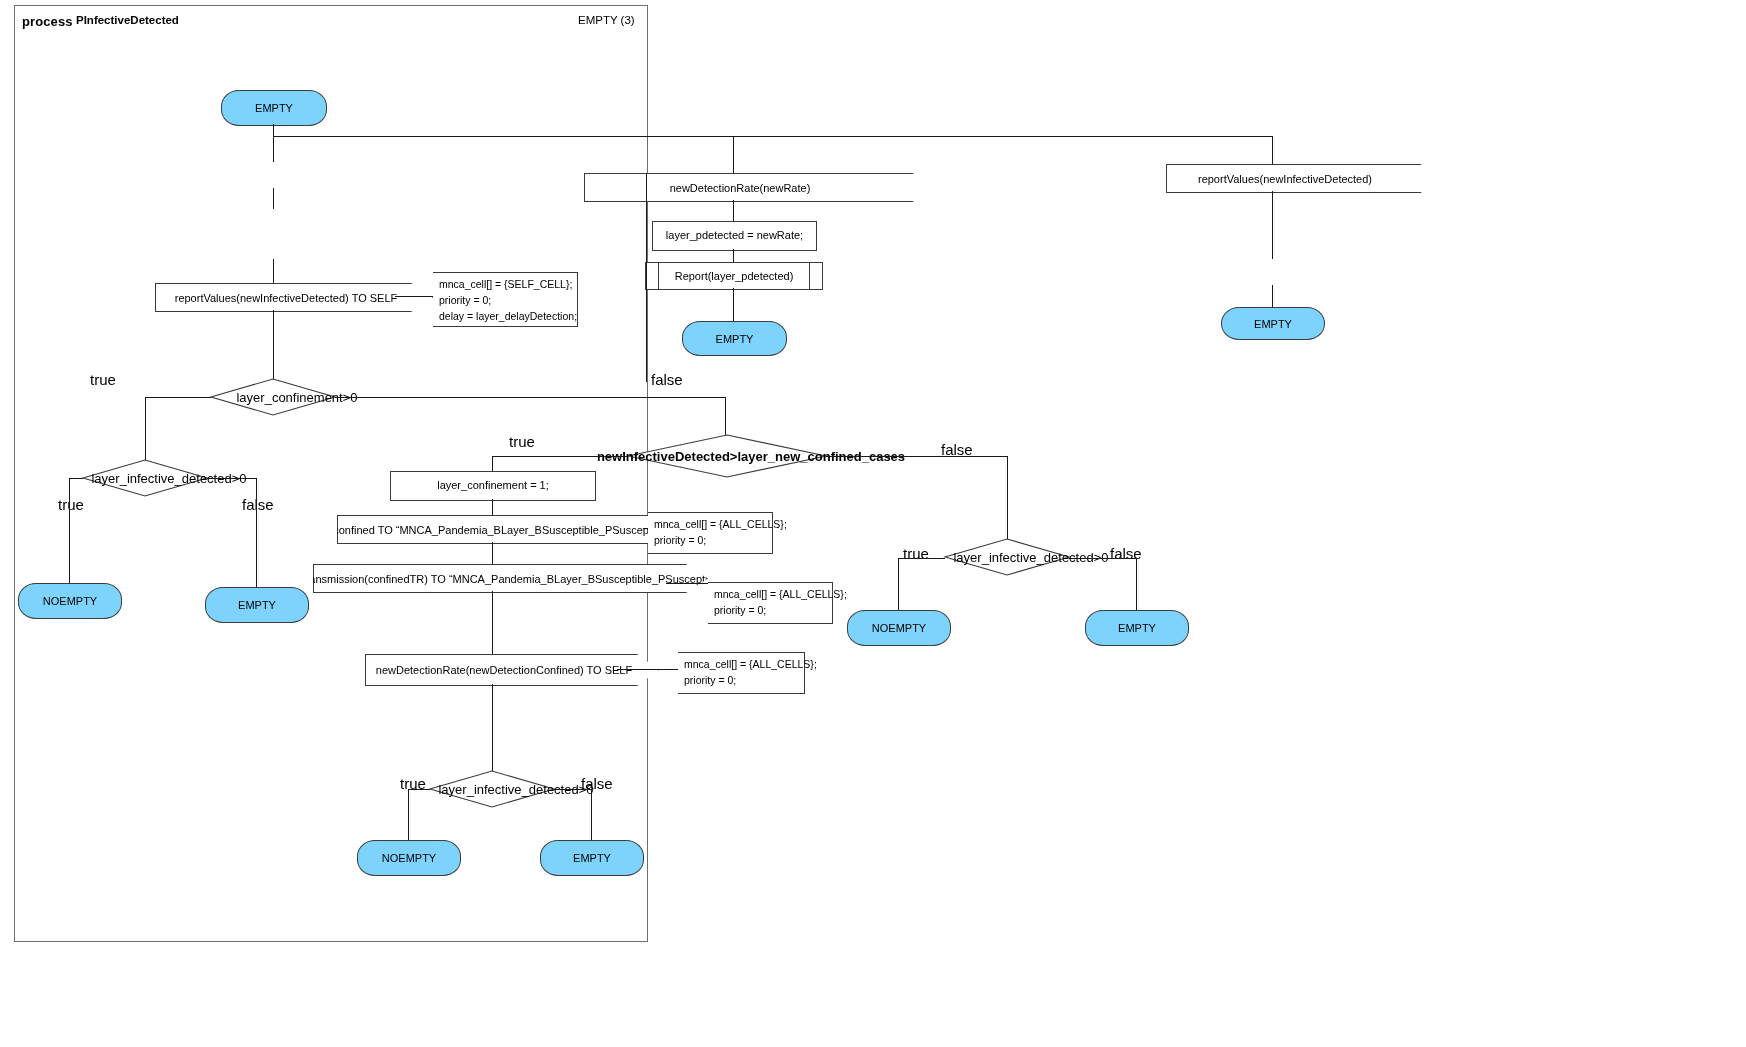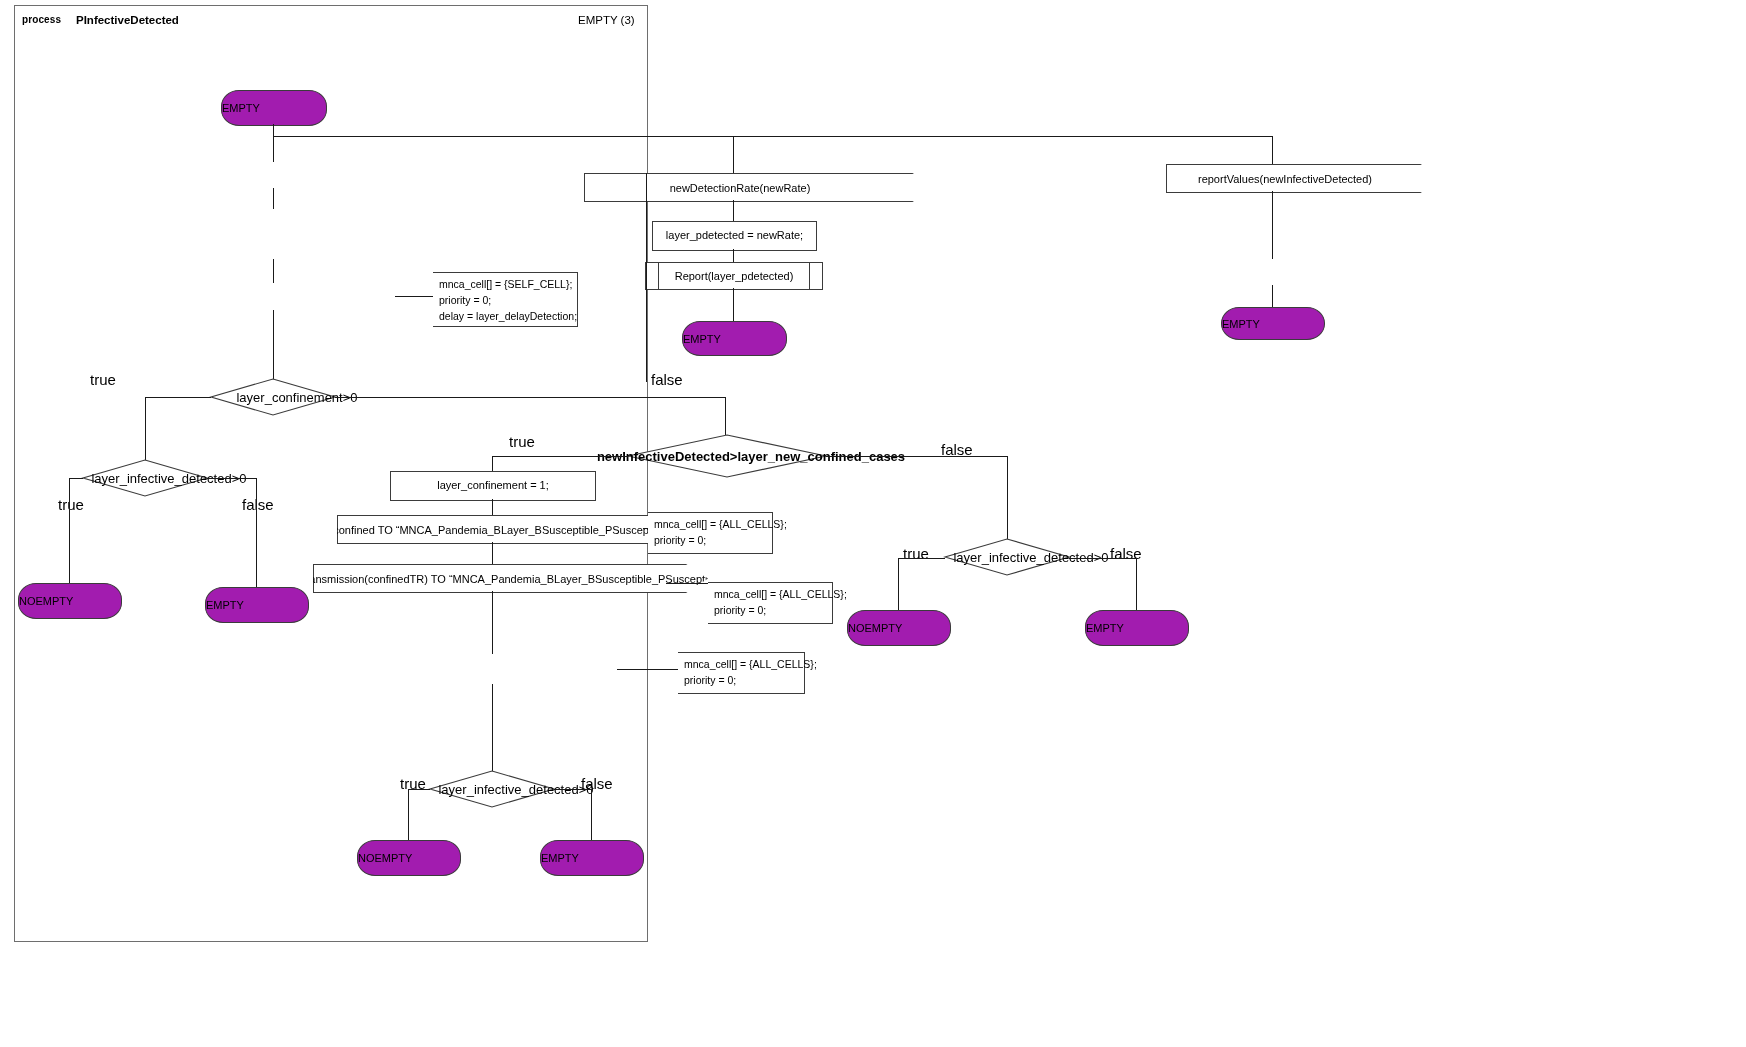--- a/index.html
+++ b/index.html
@@ -26,21 +26,21 @@
   
   .page-frame {
     position: absolute;
     border: 1.5px solid #6e6e6e;
     background: transparent;
   }
 
   
   .hdr-kw {
     position: absolute;
-    font-size: 10px;
+    font-size: 13px;
     font-weight: bold;
     letter-spacing: .1px;
     white-space: nowrap;
   }
   .hdr-name {
     position: absolute;
     font-size: 11.5px;
     font-weight: bold;
     white-space: nowrap;
   }
@@ -48,24 +48,24 @@
     position: absolute;
     font-size: 11.5px;
     white-space: nowrap;
   }
 
   
   .state {
     position: absolute;
     border: 1.3px solid #3b3b3b;
     border-radius: 18px / 16px;
-    background: #a21caf;
-    display: flex;
-    align-items: center;
-    justify-content: flex-start;
+    background: #7dd3fc;
+    display: flex;
+    align-items: center;
+    justify-content: center;
     font-size: 11px;
     text-align: center;
     white-space: nowrap;
   }
 
   
   .input-sym {
     position: absolute;
     background: #ffffff;
     border: 1.3px solid #3b3b3b;
@@ -187,20 +187,23 @@
   <div class="line-h" style="left:273px; top:136px; width:1000px;"></div>
   <div class="line-v" style="left:733px; top:136px; height:38px;"></div>
   <div class="line-v" style="left:1272px; top:136px; height:28px;"></div>
 
 
   <div class="line-v" style="left:273px; top:188px; height:21px;"></div>
 
 
   <div class="line-v" style="left:273px; top:259px; height:24px;"></div>
 
+  <div class="output-sym" style="left:155px; top:283px; width:240px; height:27px;">
+    <span>reportValues(newInfectiveDetected)  TO SELF</span>
+  </div>
 
   <div class="line-h" style="left:395px; top:296px; width:38px;"></div>
   <div class="note" style="left:433px; top:272px; width:132px; height:45px;">
     <div>mnca_cell[] = {SELF_CELL};</div>
     <div>priority = 0;</div>
     <div>delay = layer_delayDetection;</div>
   </div>
 
   <div class="line-v" style="left:273px; top:310px; height:72px;"></div>
 
@@ -314,20 +317,23 @@
     <span>newTransmission(confinedTR) TO “MNCA_Pandemia_BLayer_BSusceptible_PSusceptible”</span>
   </div>
   <div class="line-h" style="left:666px; top:583px; width:44px;"></div>
   <div class="note" style="left:708px; top:582px; width:112px; height:32px;">
     <div>mnca_cell[] = {ALL_CELLS};</div>
     <div>priority = 0;</div>
   </div>
 
   <div class="line-v" style="left:492px; top:591px; height:63px;"></div>
 
+  <div class="output-sym" style="left:365px; top:654px; width:256px; height:30px;">
+    <span>newDetectionRate(newDetectionConfined) TO SELF</span>
+  </div>
   <div class="line-h" style="left:617px; top:669px; width:63px;"></div>
   <div class="note" style="left:678px; top:652px; width:114px; height:32px;">
     <div>mnca_cell[] = {ALL_CELLS};</div>
     <div>priority = 0;</div>
   </div>
 
   <div class="line-v" style="left:492px; top:684px; height:87px;"></div>
 
   <div class="decision" style="left:430px; top:771px; width:124px; height:36px;">
     <svg width="124" height="36" viewBox="0 0 124 36">

